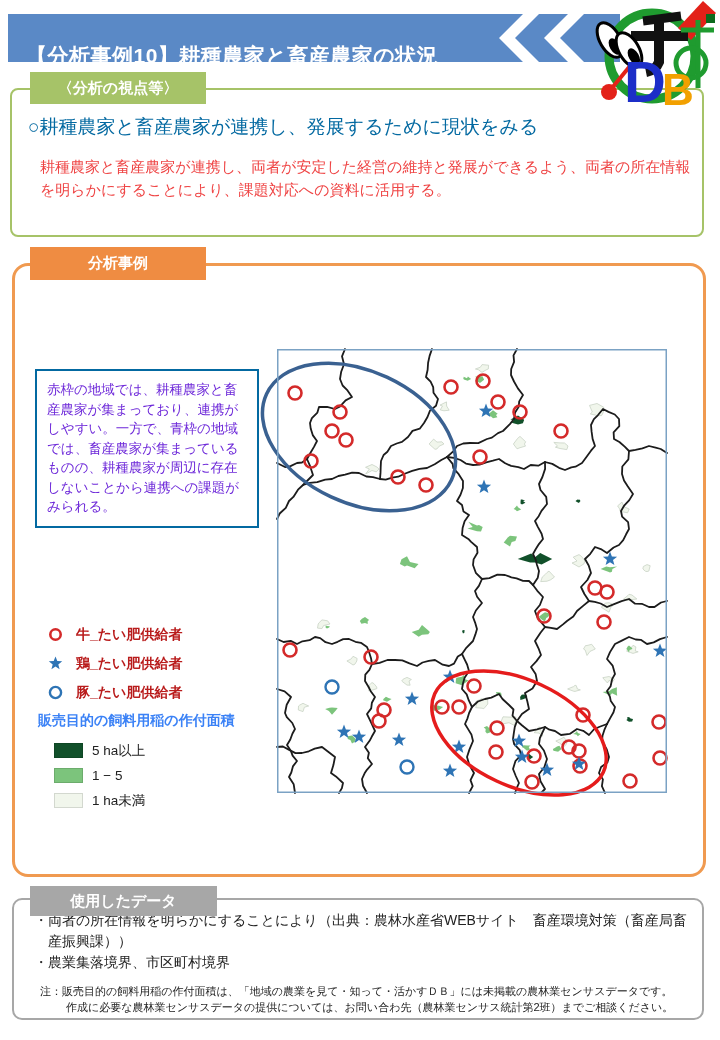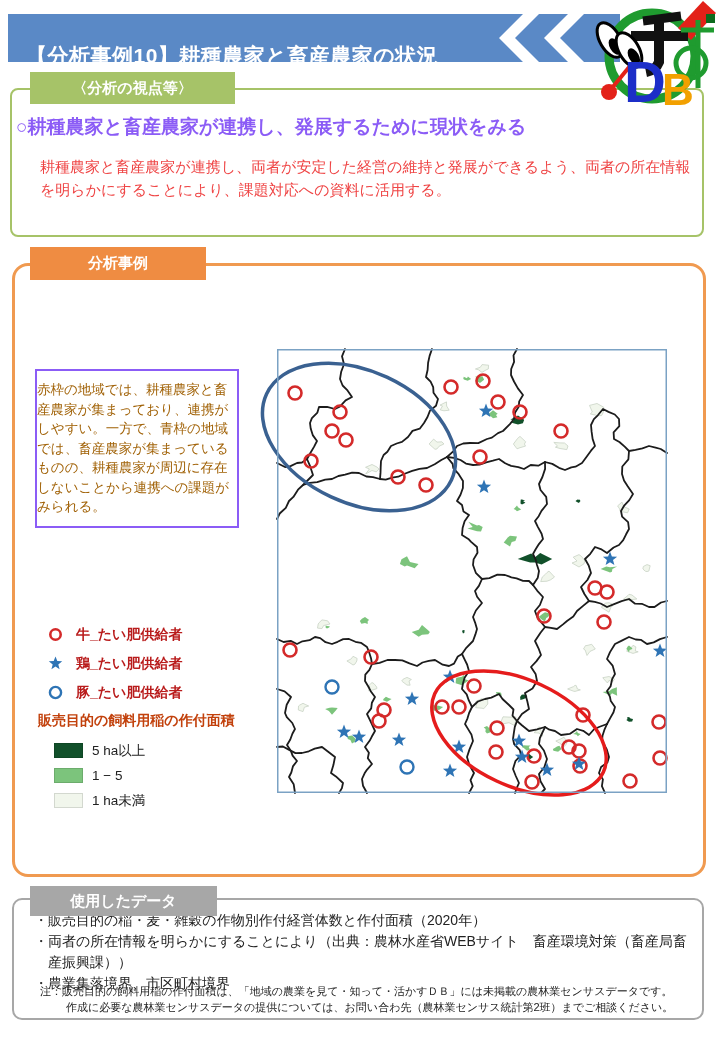--- a/index.html
+++ b/index.html
@@ -7,40 +7,40 @@
         font-family:"Liberation Sans","DejaVu Sans",sans-serif;color:#1a1a1a;}
   svg{display:block;}
   
   .header-bar{position:absolute;left:8px;top:14px;}
   .header-title{position:absolute;left:26px;top:14px;height:44px;display:flex;align-items:center;
       color:#fff;font-size:21px;font-weight:bold;letter-spacing:.5px;margin-top:20px;}
   .logo{position:absolute;left:586px;top:0;z-index:5;}
   
   .tab{position:absolute;display:flex;align-items:center;justify-content:center;
       color:#fff;font-weight:bold;font-size:15px;z-index:2;}
-  .tab-green{left:30px;top:72px;width:205px;height:32px;background:#a6c368;}
+  .tab-green{left:30px;top:72px;width:176px;height:32px;background:#a6c368;}
   .tab-orange{left:30px;top:247px;width:176px;height:33px;background:#ef8c42;}
   .tab-gray{left:30px;top:886px;width:187px;height:30px;background:#a7a7a7;}
   
   .box{position:absolute;background:#fff;}
   .box-green{left:10px;top:88px;width:690px;height:145px;border:2.5px solid #a6c368;border-radius:8px;}
   .box-orange{left:12px;top:263px;width:688px;height:608px;border:3px solid #f09a50;border-radius:16px;}
   .box-gray{left:12px;top:898px;width:688px;height:118px;border:2.5px solid #a7a7a7;border-radius:10px;}
-  .vp-heading{position:absolute;left:16px;top:114px;font-size:19px;font-weight:700;color:#8b5cf6;}
+  .vp-heading{position:absolute;left:28px;top:114px;font-size:19px;font-weight:400;color:#0369a1;}
   .vp-body{position:absolute;left:40px;top:155px;width:652px;font-size:15px;line-height:1.55;color:#ef4444;}
-  .annotation{position:absolute;left:35px;top:369px;width:200px;border:2px solid #8b5cf6;
-      background:#fff;padding:9px 0;font-size:13.5px;line-height:1.45;color:#a16207;z-index:3;}
+  .annotation{position:absolute;left:35px;top:369px;width:200px;border:2px solid #0369a1;
+      background:#fff;padding:9px 10px;font-size:13.5px;line-height:1.45;color:#6d28d9;z-index:3;}
   
   .legend{position:absolute;left:46px;top:620px;}
   .legend-row{display:flex;align-items:center;height:29px;}
   .legend-row .lsym{width:18px;display:flex;justify-content:center;margin-right:12px;}
   .legend-row .ltxt{font-size:14px;font-weight:600;color:#b91c1c;}
   
   .legend2{position:absolute;left:38px;top:712px;}
-  .legend2-title{font-size:14px;font-weight:bold;color:#c2410c;margin-bottom:8px;}
+  .legend2-title{font-size:14px;font-weight:bold;color:#3b82f6;margin-bottom:8px;}
   .legend2-row{display:flex;align-items:center;height:25px;margin-left:16px;}
   .swatch{width:27px;height:13px;margin-right:9px;border:1px solid rgba(0,0,0,.12);}
   .legend2-row .ltxt{font-size:13.5px;color:#222;}
   
   #map-svg{position:absolute;left:277px;top:349px;overflow:visible;}
   
   .bullets{position:absolute;left:34px;top:910px;width:655px;font-size:14px;line-height:1.5;color:#222;}
   .bullets .b{padding-left:1em;text-indent:-1em;}
   .note{position:absolute;left:40px;top:984px;width:645px;font-size:11px;line-height:1.45;color:#222;}
   .note .n2{padding-left:26px;}
@@ -270,21 +270,20 @@
       <polygon points="302.0,407.5 303.9,412.5 309.1,412.7 305.0,416.0 306.4,421.1 302.0,418.1 297.6,421.1 299.0,416.0 294.9,412.7 300.1,412.5" fill="#2e74b5"></polygon>
       <polygon points="383.0,294.5 384.9,299.5 390.1,299.7 386.0,303.0 387.4,308.1 383.0,305.1 378.6,308.1 380.0,303.0 375.9,299.7 381.1,299.5" fill="#2e74b5"></polygon>
       <ellipse cx="82" cy="88" rx="102" ry="66" fill="none" stroke="#3a6191" stroke-width="3.5" transform="rotate(25 82 88)"></ellipse>
       <ellipse cx="242" cy="384" rx="93" ry="53" fill="none" stroke="#e51c1c" stroke-width="3.5" transform="rotate(25 242 384)"></ellipse>
       <rect x="0.75" y="0.75" width="388.5" height="442.5" fill="none" stroke="#7ba2c4" stroke-width="1.5"></rect>
     </svg>
 
   <div class="tab tab-gray">使用したデータ</div>
   <div class="box box-gray"></div>
   <div class="bullets">
-    <div class="b">・販売目的の稲・麦・雑穀の作物別作付経営体数と作付面積（2020年）</div>
     <div class="b">・両者の所在情報を明らかにすることにより（出典：農林水産省WEBサイト　畜産環境対策（畜産局畜産振興課））</div>
     <div class="b">・農業集落境界、市区町村境界</div>
   </div>
   <div class="note">
     <div class="n1">注：販売目的の飼料用稲の作付面積は、「地域の農業を見て・知って・活かすＤＢ」には未掲載の農林業センサスデータです。</div>
     <div class="n2">作成に必要な農林業センサスデータの提供については、お問い合わ先（農林業センサス統計第2班）までご相談ください。</div>
   </div>
 
 </div>
 

